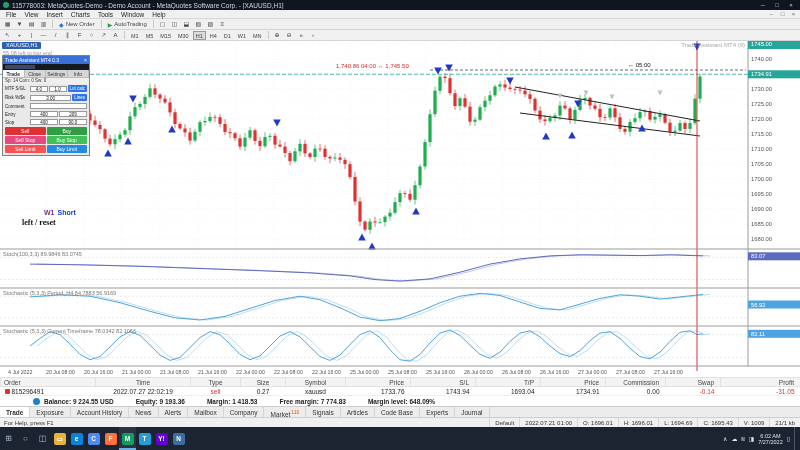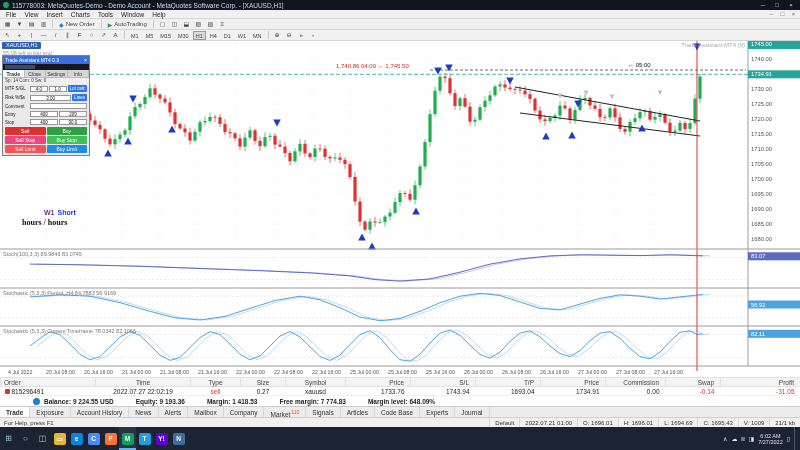--- a/index.html
+++ b/index.html
@@ -559,21 +559,21 @@
         </svg></div>
 
     <div class="symbol-pill">XAUUSD,H1</div>
     <div class="countdown">55:08 left to bar end</div>
     <div class="assistant-note">Trade Assistant MT4 (9)</div>
     <div class="red-annot">1,740.86 04:00 ↔ 1,745.50</div>
     <div class="time-annot">↔ 05:00</div>
     <div class="w1short">
       <span class="w1">W1</span><span class="short">Short</span>
     </div>
-    <div class="hours-reset">hours / hours</div>
+    <div class="hours-reset">left / reset</div>
 
     <div class="pane-label" style="top:210px;">Stoch(100,3,3) 89.9846 83.0745</div>
     <div class="pane-label" style="top:249px;">Stochastic (5,3,3) Period_H4 84.7883 56.9169</div>
     <div class="pane-label" style="top:287px;">Stochastic (5,3,3) Current Timeframe 78.0342 82.1066</div>
 
     <div class="assistant-panel">
       <div class="ap-title">
         <span>Trade Assistant MT4 0.3</span>
         <span class="ap-close">×</span>
       </div>

